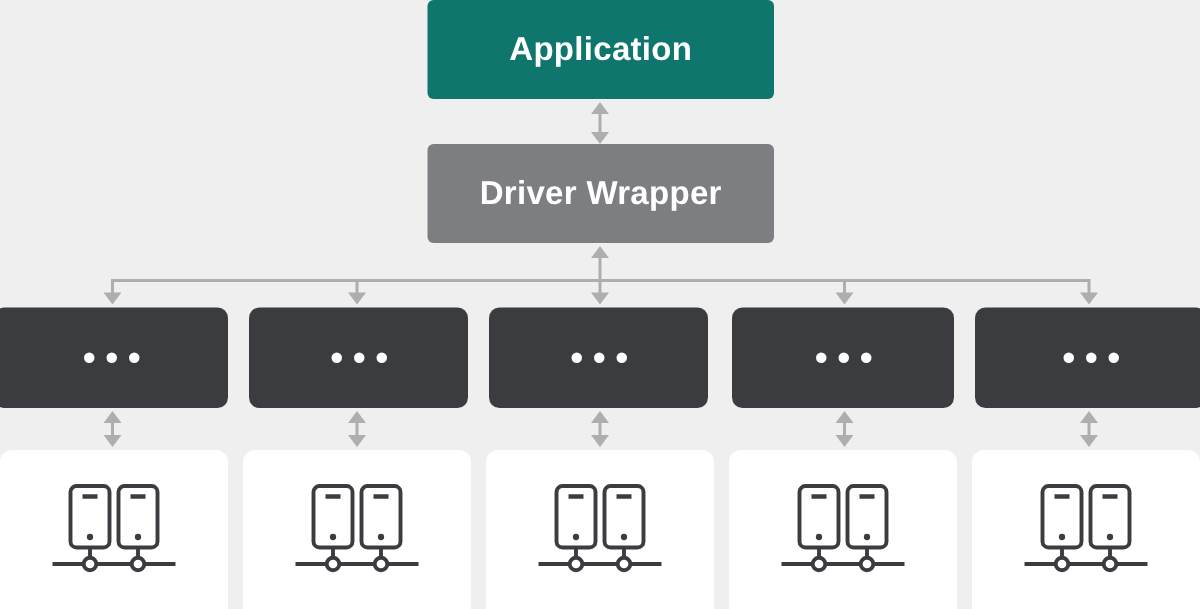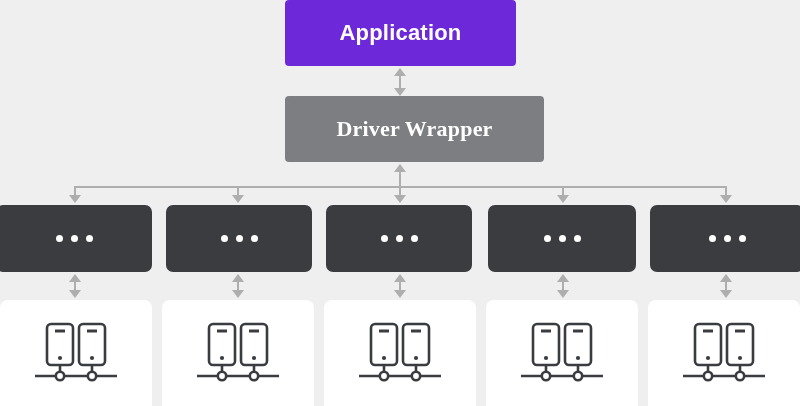--- a/index.html
+++ b/index.html
@@ -19,28 +19,27 @@
   .top-box {
     position:absolute;
     display:flex; align-items:center; justify-content:center;
     border-radius:4px;
     color:#ffffff;
     font-weight:bold;
     letter-spacing:0.2px;
   }
   #app-box {
     left:285px; top:0px; width:231px; height:66px;
-    background:#6d28d9;
+    background:#0f766e;
     font-size:22px;
   }
   #driver-box {
-    left:285px; top:96px; width:259px; height:66px;
+    left:285px; top:96px; width:231px; height:66px;
     background:#7c7e82;
     font-size:22px;
-    font-family:Liberation Serif, serif;
   }
 
   
   .conn { position:absolute; }
   .v-line {
     position:absolute;
     width:2px;
     background:#aeaeae;
   }
   .h-line {

